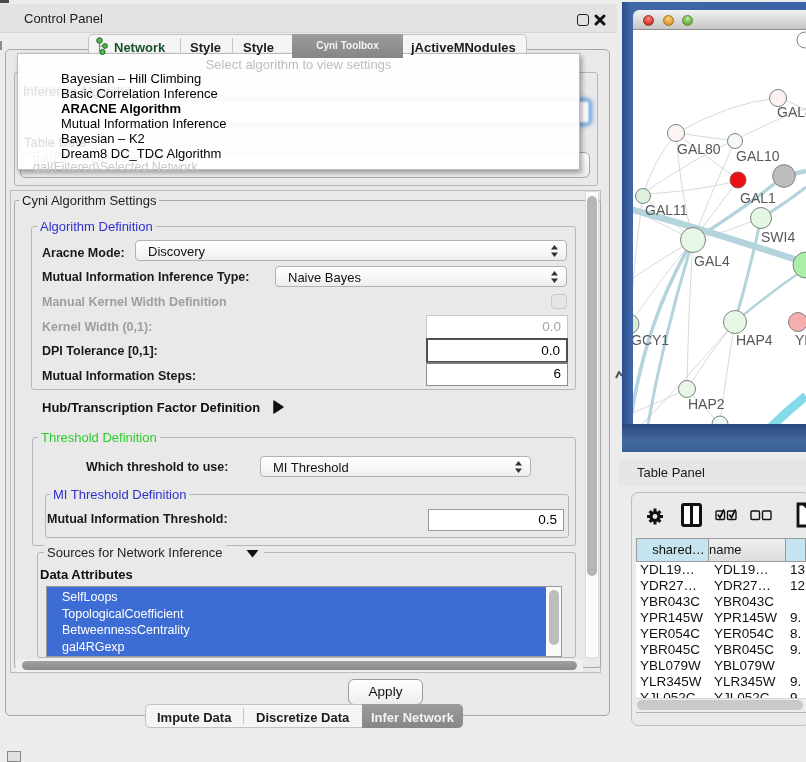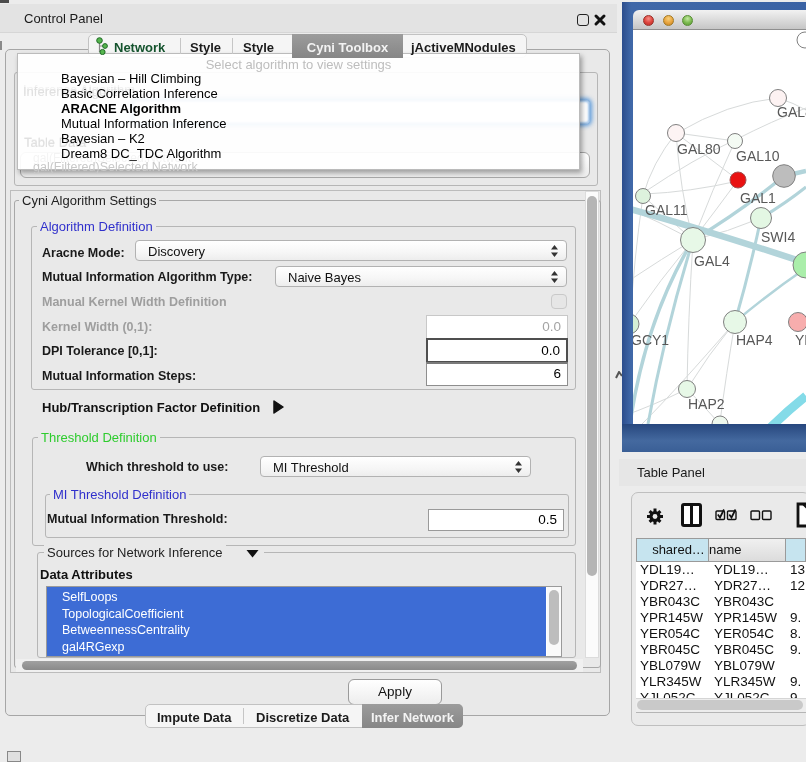--- a/index.html
+++ b/index.html
@@ -61,21 +61,21 @@
   <circle cx="3.5" cy="3.5" r="2.8" fill="#55b54e" stroke="#226b28" stroke-width="1"></circle>
   <circle cx="9" cy="9" r="2.4" fill="#55b54e" stroke="#226b28" stroke-width="1"></circle>
   <circle cx="6.5" cy="15" r="2.6" fill="#55b54e" stroke="#226b28" stroke-width="1"></circle>
 </svg>
 <div class="abs" style="left:114px;top:40px;font-size:13px;font-weight:bold;color:#14532d;z-index:5;">Network</div>
 <div class="abs" style="left:180px;top:38px;width:1px;height:16px;background:#c6c6c6;z-index:5;"></div>
 <div class="abs" style="left:190px;top:40px;font-size:13px;font-weight:bold;color:#1c1c1c;z-index:5;">Style</div>
 <div class="abs" style="left:232px;top:38px;width:1px;height:16px;background:#c6c6c6;z-index:5;"></div>
 <div class="abs" style="left:243px;top:40px;font-size:13px;font-weight:bold;color:#1c1c1c;z-index:5;">Style</div>
 <div class="abs" style="left:292px;top:34px;width:111px;height:24px;background:linear-gradient(#9c9c9c,#868686);z-index:5;"></div>
-<div class="abs" style="left:292px;top:40px;width:111px;text-align:center;font-size:13px;font-weight:bold;color:#f3f3f3;z-index:6;">Cyni Toolbox</div>
+<div class="abs" style="left:292px;top:40px;width:111px;text-align:center;font-size:10px;font-weight:bold;color:#f3f3f3;z-index:6;">Cyni Toolbox</div>
 <div class="abs" style="left:411px;top:40px;font-size:13px;font-weight:bold;color:#1c1c1c;z-index:5;">jActiveMNodules</div>
 
 <div class="abs" style="left:10px;top:190px;width:591px;height:483px;border:1px solid #bcbcbc;"></div>
 <div class="grp" style="left:14px;top:200px;width:587px;height:468px;border-color:#a8a8a8;"></div>
 <div class="grplbl" style="left:19px;top:193px;color:#222;">Cyni Algorithm Settings</div>
 
 <div class="abs" style="left:585px;top:191px;width:14px;height:467px;background:#fbfbfb;border:1px solid #dcdcdc;"></div>
 <div class="abs" style="left:587px;top:196px;width:10px;height:380px;background:#b5b5b5;border-radius:5px;"></div>
 <div class="abs" style="left:16px;top:659px;width:567px;height:13px;background:#f0f0f0;"></div>
 <div class="abs" style="left:22px;top:661px;width:555px;height:9px;background:linear-gradient(#a0a0a0,#8a8a8a);border-radius:5px;"></div>
@@ -84,21 +84,21 @@
 <div class="grplbl" style="left:37px;top:219px;color:#3030cc;">Algorithm Definition</div>
 
 <div class="lbl abs" style="left:42px;top:246px;">Aracne Mode:</div>
 <div class="combo" style="left:135px;top:240px;width:432px;height:21px;">
   <span class="ct">Discovery</span>
   <svg width="9" height="12" viewBox="0 0 9 12">
       <path d="M4.5 0 L8 4.5 L1 4.5 Z M4.5 12 L8 7.5 L1 7.5 Z" fill="#333"></path>
     </svg>
 </div>
 
-<div class="lbl abs" style="left:42px;top:270px;">Mutual Information Algorithm Type:</div>
+<div class="lbl abs" style="left:42px;top:270px;">Mutual Information Inference Type:</div>
 <div class="combo" style="left:275px;top:266px;width:292px;height:21px;">
   <span class="ct">Naive Bayes</span>
   <svg width="9" height="12" viewBox="0 0 9 12">
       <path d="M4.5 0 L8 4.5 L1 4.5 Z M4.5 12 L8 7.5 L1 7.5 Z" fill="#333"></path>
     </svg>
 </div>
 
 <div class="lbl abs dis" style="left:42px;top:295px;">Manual Kernel Width Definition</div>
 <div class="abs" style="left:551px;top:294px;width:16px;height:15px;background:#e6e6e6;border:1.5px solid #c9c9c9;border-radius:4px;"></div>
 
@@ -139,21 +139,21 @@
     <path d="M0.5 1 L12.5 1 L6.5 8.5 Z" fill="#111"></path>
   </svg>
 <div class="abs" style="left:40px;top:567px;font-size:13px;font-weight:bold;color:#111;">Data Attributes</div>
 
 <div class="abs" style="left:46px;top:586px;width:516px;height:71px;background:#fff;border:1px solid #9a9a9a;"></div>
 <div class="abs" style="left:47px;top:587px;width:499px;height:69px;background:#3d6cd5;"></div>
 <div class="abs" style="left:62px;top:589px;font-size:12.5px;line-height:16.6px;color:#fff;z-index:2;">SelfLoops<br>TopologicalCoefficient<br>BetweennessCentrality<br>gal4RGexp</div>
 <div class="abs" style="left:547px;top:587px;width:14px;height:69px;background:#fafafa;"></div>
 <div class="abs" style="left:549px;top:590px;width:10px;height:55px;background:#bdbdbd;border-radius:5px;"></div>
 
-<div class="abs" style="left:348px;top:679px;width:94px;height:26px;background:linear-gradient(#ffffff,#ededed);border:1px solid #9a9a9a;border-radius:6px;text-align:center;font-size:13.5px;color:#111;line-height:24px;">Apply</div>
+<div class="abs" style="left:348px;top:679px;width:75px;height:26px;background:linear-gradient(#ffffff,#ededed);border:1px solid #9a9a9a;border-radius:6px;text-align:center;font-size:13.5px;color:#111;line-height:24px;">Apply</div>
 
 <div class="abs" style="left:145px;top:704px;width:318px;height:24px;background:#f5f5f5;border:1px solid #c2c2c2;border-radius:5px;z-index:2;"></div>
 <div class="abs" style="left:157px;top:710px;font-size:13px;font-weight:bold;color:#1c1c1c;z-index:3;">Impute Data</div>
 <div class="abs" style="left:243px;top:708px;width:1px;height:16px;background:#c6c6c6;z-index:3;"></div>
 <div class="abs" style="left:256px;top:710px;font-size:13px;font-weight:bold;color:#1c1c1c;z-index:3;">Discretize Data</div>
 <div class="abs" style="left:362px;top:704px;width:101px;height:24px;background:linear-gradient(#9c9c9c,#868686);border-radius:0 5px 5px 0;z-index:3;"></div>
 <div class="abs" style="left:362px;top:710px;width:101px;text-align:center;font-size:13px;font-weight:bold;color:#f3f3f3;z-index:4;">Infer Network</div>
 
 <div class="abs" style="left:7px;top:751px;width:14px;height:11px;background:#e0e0e0;border:1.5px solid #888;"></div>
 <svg class="abs" style="left:615px;top:371px;" width="8" height="8" viewBox="0 0 8 8">

